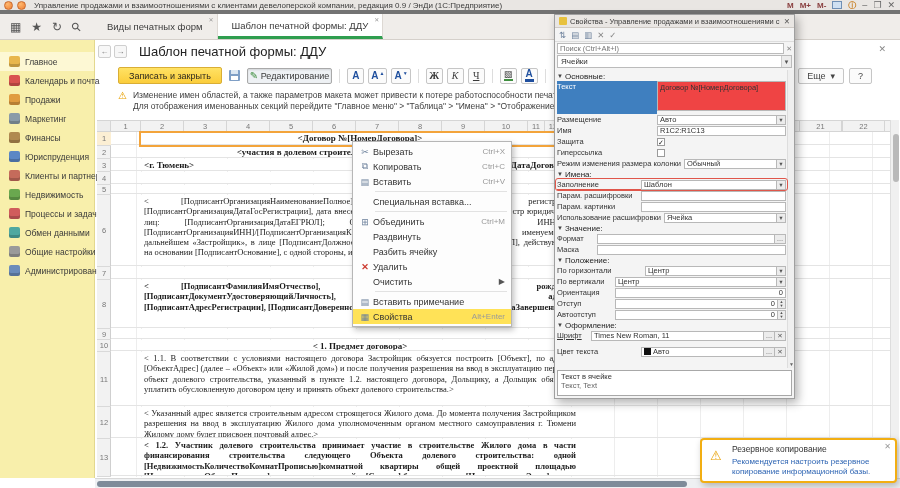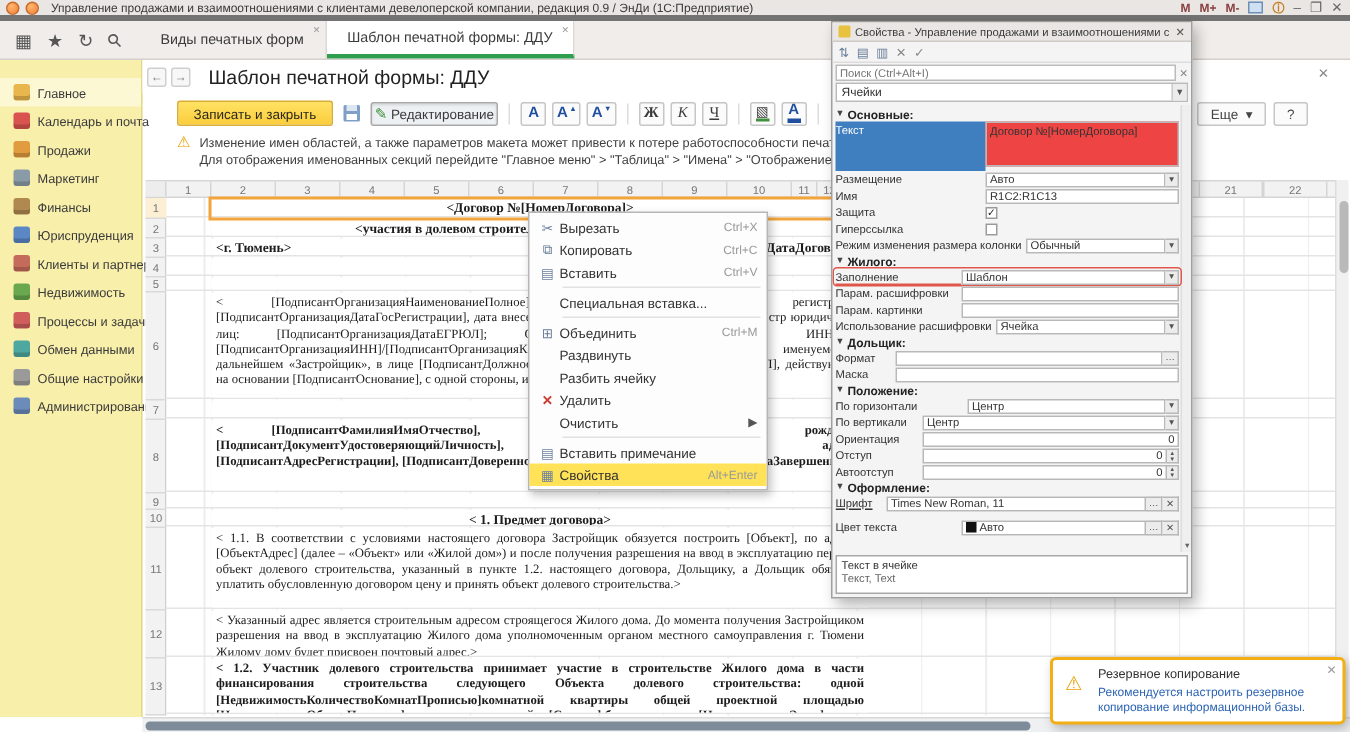--- a/index.html
+++ b/index.html
@@ -98,21 +98,21 @@
   .ptitle .picon { width:8px; height:8px; background:#e8c23f; border-radius:1px; flex:0 0 8px; }
   .ptitle .pt { flex:1; white-space:nowrap; overflow:hidden; }
   .ptools { height:14px; display:flex; align-items:center; gap:5px; padding:0 4px; border-bottom:1px solid #ddd; color:#6a7f9a; font-size:8.5px; }
   .ptools .px { color:#888; }
   .psearch { height:13px; display:flex; align-items:center; padding:1px 2px; gap:2px; }
   .psearch input { flex:1; height:11px; border:1px solid #bbb; font-size:7.5px; padding:0 2px; color:#333; background:#fff; font-family:"Liberation Sans",sans-serif; }
   .psearch .sx { font-size:7px; color:#888; }
   .pcombo { height:13px; margin:0 2px 2px 2px; border:1px solid #bbb; background:#fff; display:flex; align-items:center; font-size:8px; padding-left:3px; }
   .pcombo .dd { margin-left:auto; width:10px; height:100%; background:#ececec; border-left:1px solid #ccc; font-size:6px; color:#555; display:flex; align-items:center; justify-content:center; }
   .plist { flex:1; overflow:hidden; position:relative; padding:1px 8px 0 2px; }
-  .psec { height:10px; font-size:8px; font-weight:bold; color:#222; display:flex; align-items:center; gap:2px; }
+  .psec { height:10px; font-size:8px; font-weight:normal; color:#222; display:flex; align-items:center; gap:2px; }
   .psec .tri { font-size:6px; color:#444; }
   .prow { min-height:11px; display:flex; align-items:center; font-size:7.5px; color:#333; position:relative; }
   .plab { flex:0 0 auto; padding-right:3px; white-space:nowrap; overflow:hidden; }
   .plab.sel { background:#3f7fbf; color:#fff; align-self:stretch; display:flex; align-items:flex-start; padding-top:1px; }
   .pval { flex:1; display:flex; align-items:center; min-width:0; }
   .pbox { flex:1; height:10px; border:1px solid #b8b8b8; background:#fff; font-size:7.5px; padding:0 2px; display:flex; align-items:center; overflow:hidden; white-space:nowrap; }
   .pbox.num { justify-content:flex-end; }
   .pdd { width:9px; height:10px; background:#ececec; border:1px solid #b8b8b8; border-left:none; font-size:5.5px; color:#555; display:flex; align-items:center; justify-content:center; }
   .pbtn { width:11px; height:10px; border:1px solid #b8b8b8; border-left:none; background:#ececec; font-size:6.5px; color:#555; display:flex; align-items:center; justify-content:center; }
   .pchk { width:8px; height:8px; border:1px solid #9a9a9a; background:#fff; font-size:7px; line-height:7px; text-align:center; color:#222; }
@@ -527,21 +527,21 @@
         </div>
         <div class="prow">
           <span class="plab">Режим изменения размера колонки</span>
           <span class="pval">
             <span class="pbox">Обычный</span>
             <span class="pdd">▼</span>
           </span>
         </div>
         <div class="psec">
           <span class="tri">▼</span>
-          <span>Жилого:</span>
+          <span>Имена:</span>
         </div>
         <div class="prow">
           <span class="plab" style="width: 84px; border-bottom: 1.5px solid rgb(224, 86, 74);">Заполнение</span>
           <span class="pval">
             <span class="pbox">Шаблон</span>
             <span class="pdd">▼</span>
           </span>
           <span class="annotbox"></span>
         </div>
         <div class="prow">
@@ -558,21 +558,21 @@
         </div>
         <div class="prow">
           <span class="plab">Использование расшифровки</span>
           <span class="pval">
             <span class="pbox">Ячейка</span>
             <span class="pdd">▼</span>
           </span>
         </div>
         <div class="psec">
           <span class="tri">▼</span>
-          <span>Дольщик:</span>
+          <span>Значение:</span>
         </div>
         <div class="prow">
           <span class="plab" style="width: 40px;">Формат</span>
           <span class="pval">
             <span class="pbox"></span>
             <span class="pbtn">…</span>
           </span>
         </div>
         <div class="prow">
           <span class="plab" style="width: 40px;">Маска</span>

